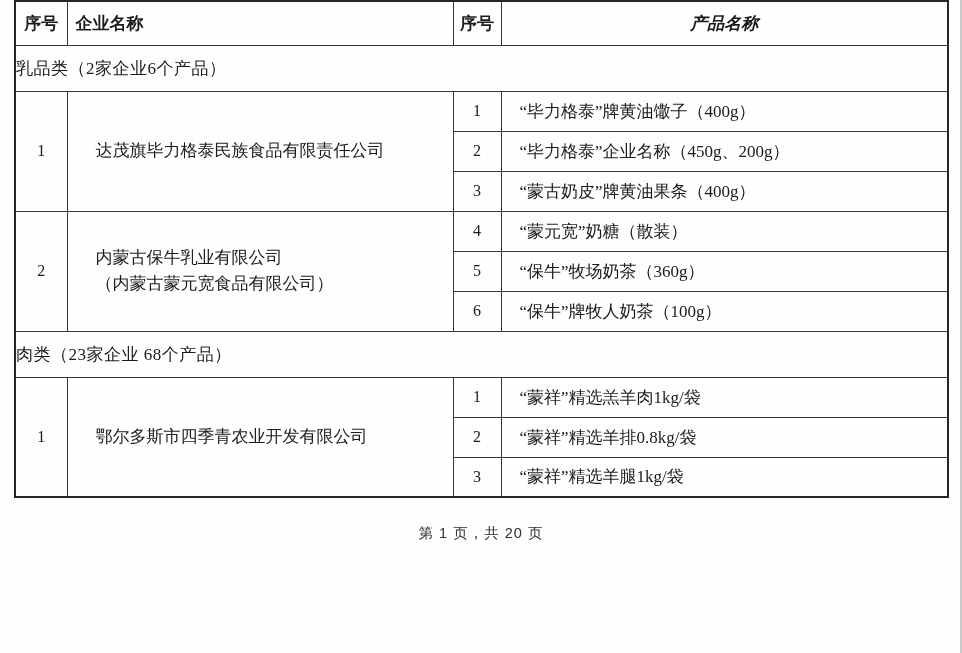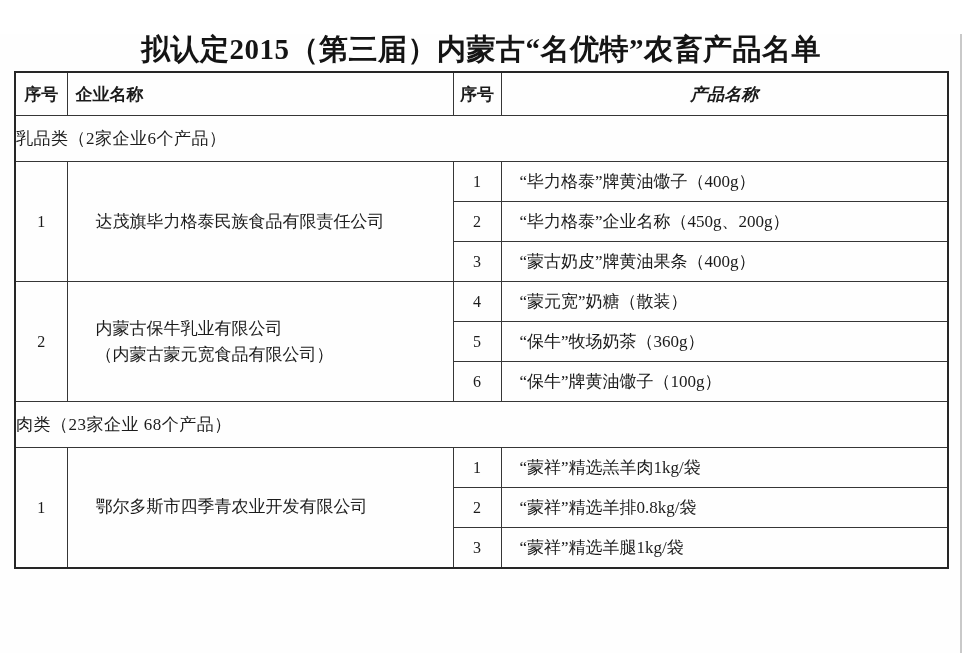--- a/index.html
+++ b/index.html
@@ -68,21 +68,20 @@
     color: #2e2e33;
     letter-spacing: 1px;
     font-family: "Liberation Sans", sans-serif;
   }
 </style>
 </head>
 <body>
 
 <div class="page">
 
-  <h1 class="doc-title">拟认定2015（第三届）内蒙古“名优特”农畜产品名单</h1>
 
   <table class="list">
     <colgroup>
       <col style="width:52px">
       <col style="width:386px">
       <col style="width:48px">
       <col style="width:447px">
     </colgroup>
 
     <tbody>
@@ -122,21 +121,21 @@
       </td>
       <td class="cell-no">4</td>
       <td class="cell-product">“蒙元宽”奶糖（散装）</td>
     </tr>
     <tr class="row-product">
       <td class="cell-no">5</td>
       <td class="cell-product">“保牛”牧场奶茶（360g）</td>
     </tr>
     <tr class="row-product">
       <td class="cell-no">6</td>
-      <td class="cell-product">“保牛”牌黄油馓子（100g）</td>
+      <td class="cell-product">“保牛”牌牧人奶茶（100g）</td>
     </tr>
 
     <tr class="row-section">
       <td colspan="4">肉类（23家企业 68个产品）</td>
     </tr>
 
     <tr class="row-product">
       <td class="cell-no" rowspan="3">1</td>
       <td class="cell-company" rowspan="3">
         <div>鄂尔多斯市四季青农业开发有限公司</div>
@@ -148,16 +147,17 @@
       <td class="cell-no">2</td>
       <td class="cell-product">“蒙祥”精选羊排0.8kg/袋</td>
     </tr>
     <tr class="row-product">
       <td class="cell-no">3</td>
       <td class="cell-product">“蒙祥”精选羊腿1kg/袋</td>
     </tr>
   </tbody>
     </table>
 
+  <div class="page-footer">第 1 页，共 20 页</div>
 
   <div class="edge-right"></div>
 
 </div>
 
 </body></html>

